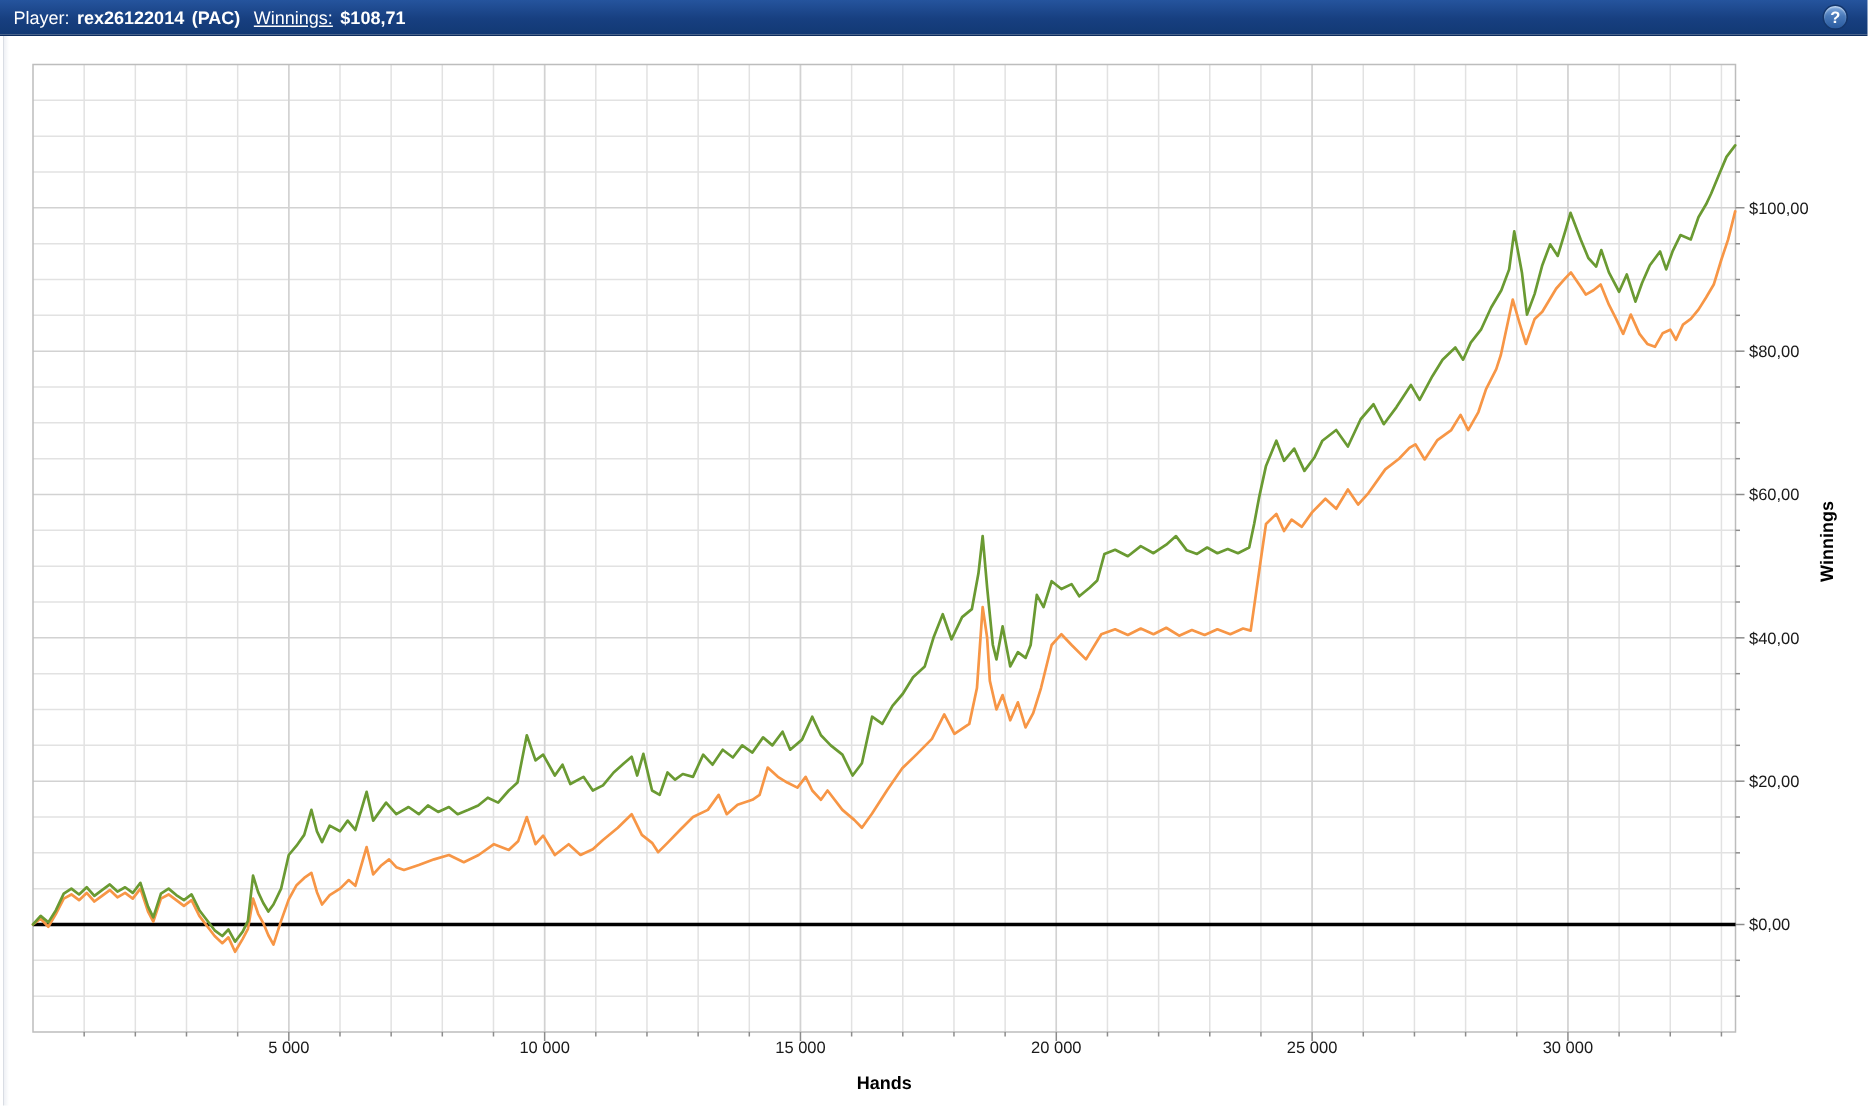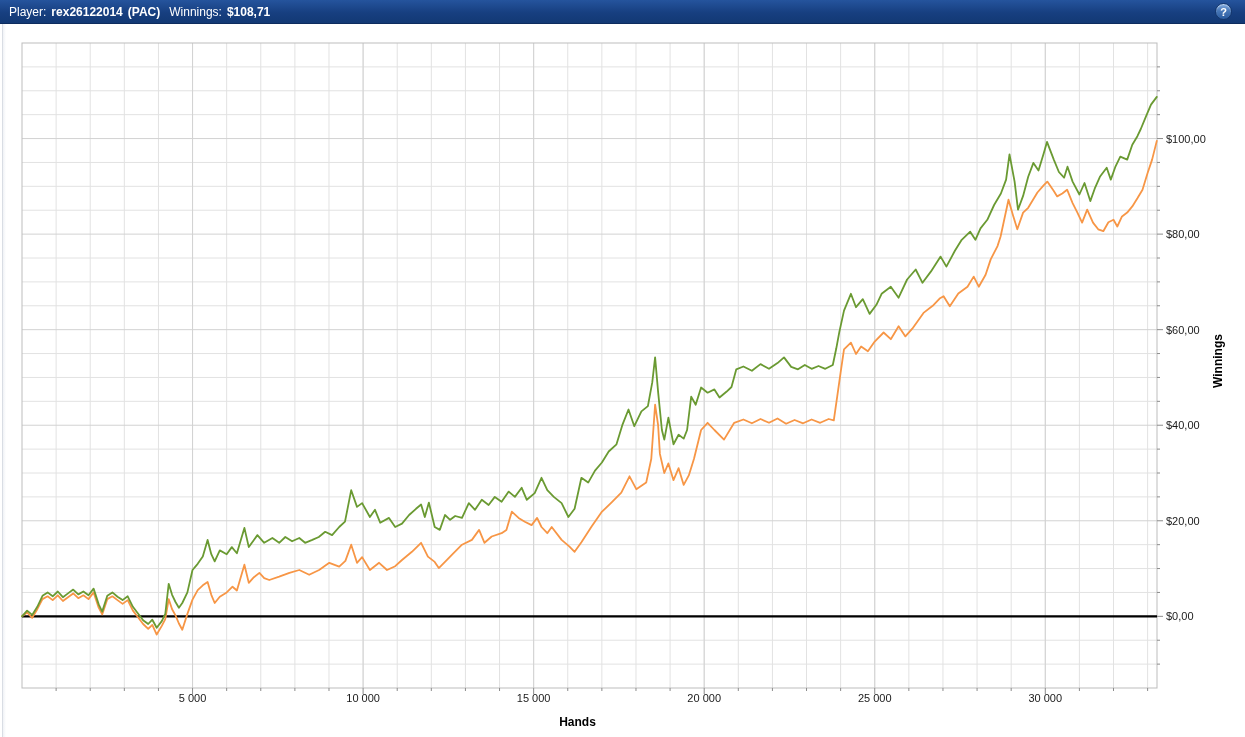--- a/index.html
+++ b/index.html
@@ -13,40 +13,40 @@
     position:absolute;left:0;top:0;width:1245px;height:24px;
     background:linear-gradient(180deg,#25549d 0%,#173f80 55%,#123974 100%);
     border-bottom:1px solid #0d2c5e;
     color:#ffffff;font-size:12px;
     display:flex;align-items:center;
     padding-left:9px;box-sizing:border-box;
     z-index:5;
   }
   .titlebar .seg{margin-right:5px;white-space:pre;}
   .titlebar .bold{font-weight:bold;text-align:right;}
-  .titlebar .gap{margin-left:4px;}
+  .titlebar .gap{margin-left:4px;text-decoration:underline;}
   .help-btn{
     position:absolute;right:13px;top:3px;width:17px;height:17px;
     border-radius:50%;
     background:linear-gradient(180deg,#86afe2 0%,#4878b8 45%,#2a5b9f 100%);
     border:1px solid #14366b;
     box-shadow:inset 0 1px 1px rgba(255,255,255,0.5);
     color:#ffffff;font-size:11px;font-weight:bold;
     text-align:center;line-height:16px;
     cursor:pointer;box-sizing:border-box;
   }
   
   .content{position:absolute;left:0;top:24px;width:1245px;height:713px;background:#ffffff;}
   .edge-left{
     position:absolute;left:0;top:0;bottom:0;width:6px;
     background:linear-gradient(90deg,#ffffff 0px,#ffffff 2px,#d9dde4 2px,#d9dde4 3px,#f0f2f6 3px,#ffffff 6px);
   }
   svg{position:absolute;left:0;top:0;}
   .axis-title-x{
-    position:absolute;left:10px;top:691px;width:1135px;
+    position:absolute;left:22px;top:691px;width:1135px;
     text-align:center;font-size:12px;font-weight:bold;color:#000000;
   }
   .axis-title-y{
     position:absolute;left:1178px;top:330px;width:80px;height:14px;
     text-align:center;font-size:12px;font-weight:bold;color:#000000;
     transform:rotate(-90deg);
   }
 </style>
 </head>
 <body>

